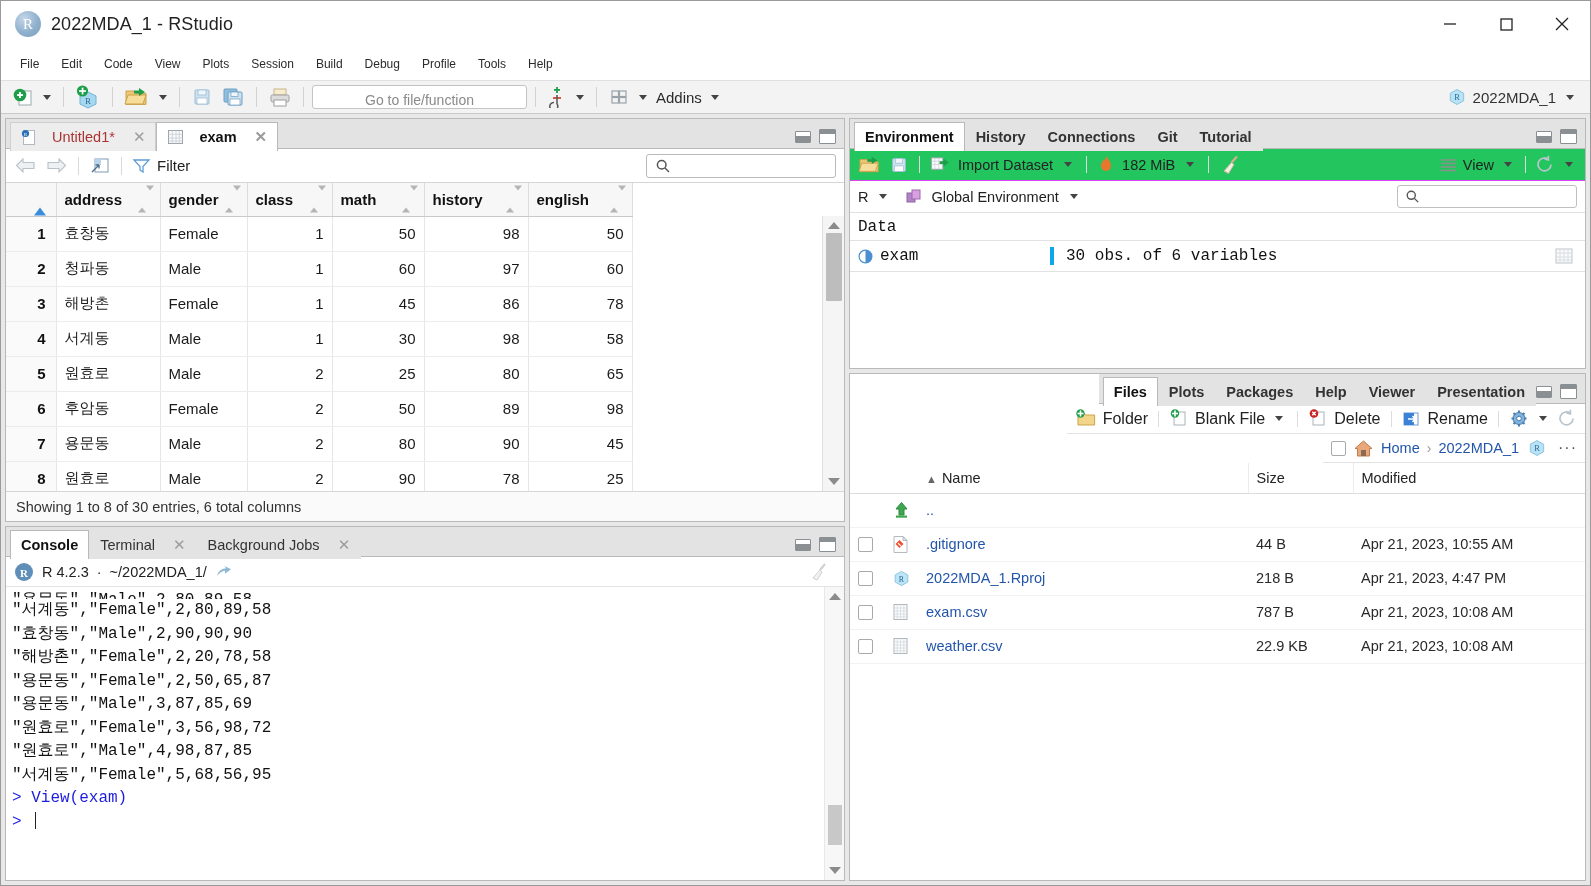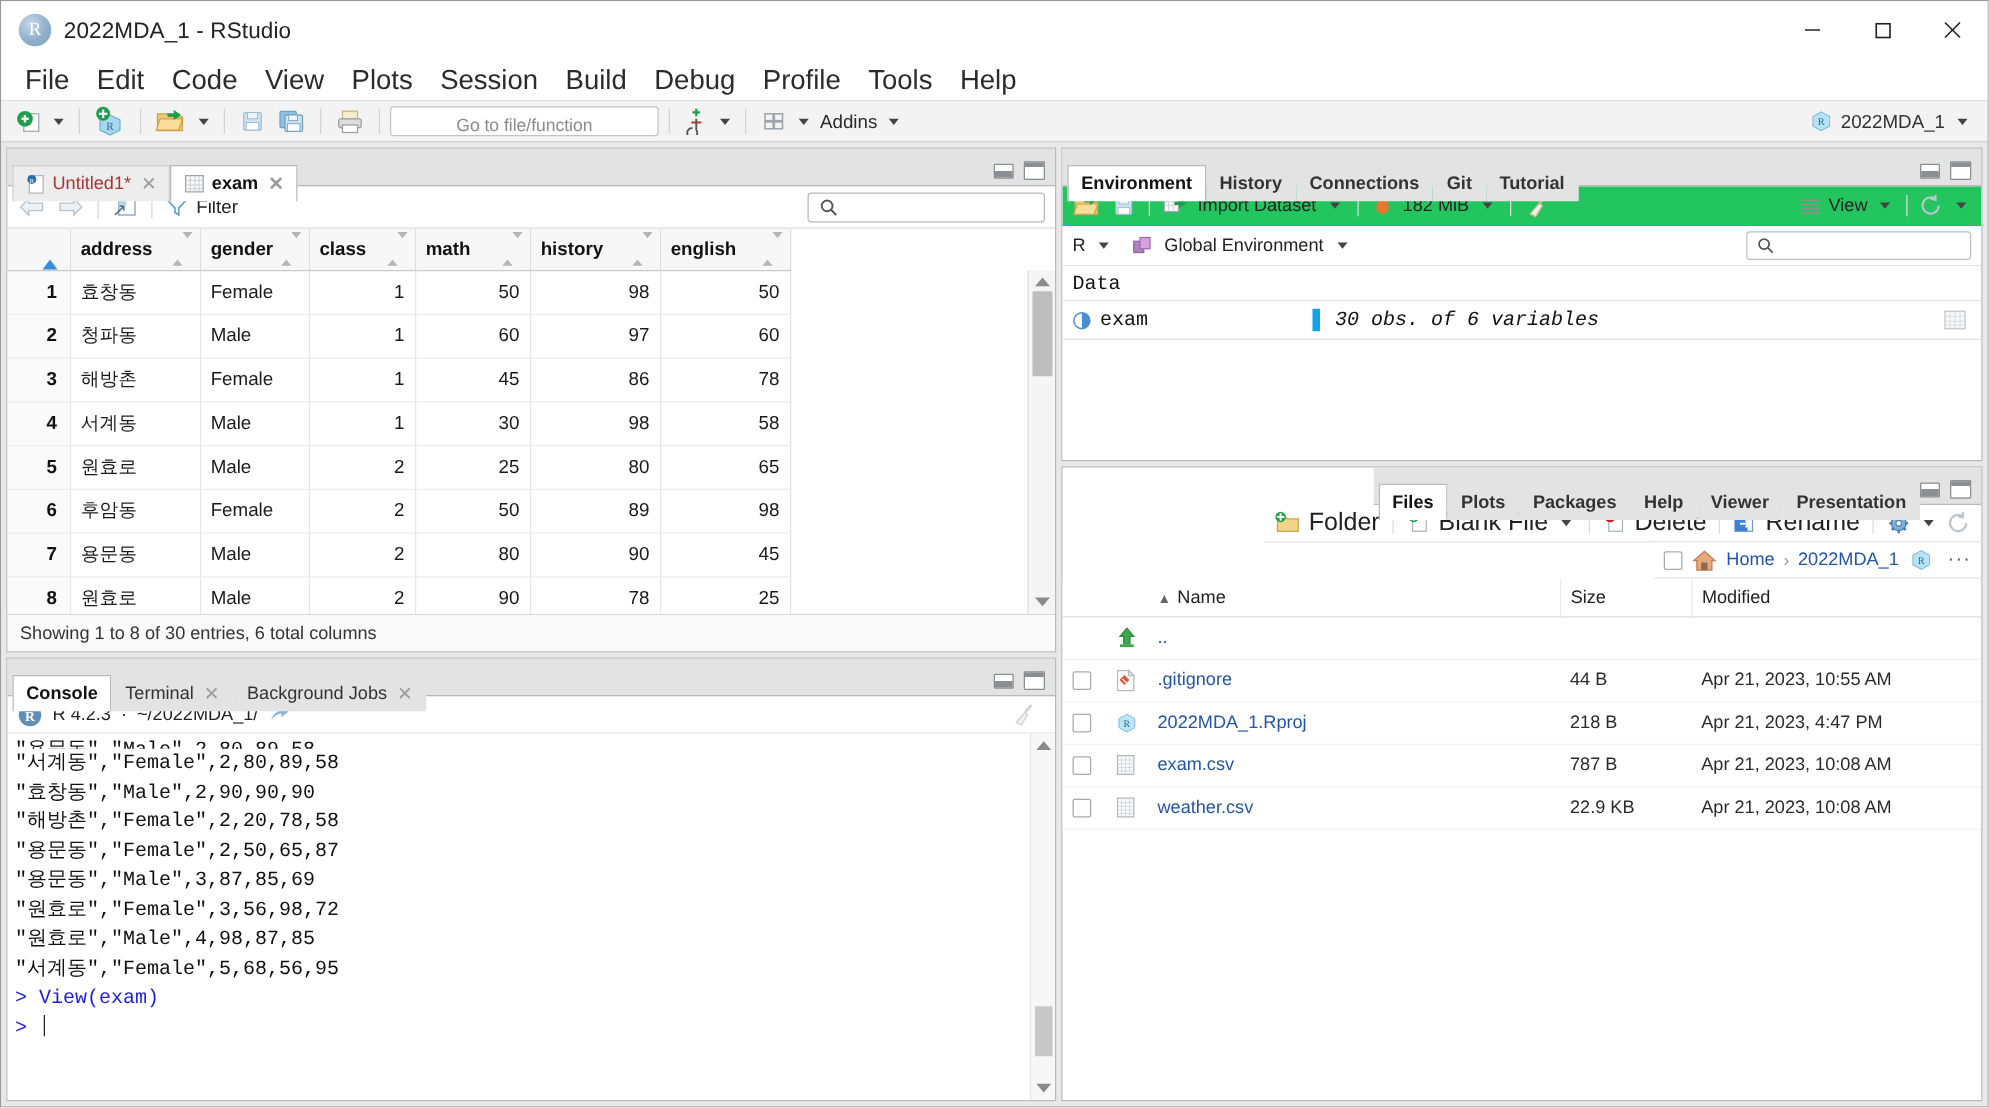--- a/index.html
+++ b/index.html
@@ -40,21 +40,21 @@
     color: #222;
   }
   .win-btn svg { display:block; }
 
   
   .menubar {
     height: 33px; background: #ffffff; display: flex; align-items: center;
     padding-left: 8px; flex: 0 0 33px;
   }
   .menubar .mi {
-    font-size: 22px; color: #2b2b2b; padding: 3px 11px; border-radius: 2px;
+    font-size: 12px; color: #2b2b2b; padding: 3px 11px; border-radius: 2px;
     white-space: nowrap;
   }
 
   
   .toolbar {
     height: 34px; background: #f3f3f3;
     border-top: 1px solid #e0e0e0; border-bottom: 1px solid #c9c9c9;
     display: flex; align-items: center; padding: 0 8px; gap: 2px;
     flex: 0 0 34px;
   }
@@ -83,23 +83,23 @@
     min-height:0; overflow:hidden;
   }
 
   
   .tabstrip {
     display:flex; align-items:flex-end; height:30px; background:#e3e3e3;
     border-bottom:1px solid #b9b9b9; padding-left:4px; position:relative;
     flex: 0 0 30px;
   }
   .ptab {
-    display:flex; align-items:center; gap:5px; height:29px; padding:0 10px;
+    display:flex; align-items:center; gap:15px; height:29px; padding:0 10px;
     font-size:14.5px; color:#333; border:1px solid transparent; border-bottom:none;
-    background:#e3e3e3; position:relative; top:13px;
+    background:#e3e3e3; position:relative; top:3px;
   }
   .ptab.active { background:#fff; border-color:#b9b9b9; color:#111; font-weight:bold; }
   .ptab .xx { font-size:15px; color:#9b9b9b; margin-left:3px; }
   .ptab.red { color:#a33; }
   .ptab.red.inactive { background:#ededed; border:1px solid #cfcfcf; border-bottom:none; }
   .pane-ctrls { margin-left:auto; display:flex; align-items:center; gap:8px; padding-right:8px; padding-bottom:4px; }
   .ic-min { width:16px;height:12px; border:1px solid #8a8f94; border-radius:1px; background:linear-gradient(#fff 0 45%, #8a8f94 45% 100%); }
   .ic-max { width:17px;height:15px; border:1px solid #8a8f94; border-radius:1px; background:linear-gradient(#8a8f94 0 30%, #fff 30% 100%); }
 
   
@@ -190,32 +190,32 @@
     height:28px; display:flex; align-items:center; padding:0 8px;
     font-family:"Liberation Mono", monospace; font-size:16px; color:#111;
     border-bottom:1px solid #e2e2e2; background:#fff; flex:0 0 28px;
   }
   .env-row {
     height:31px; display:flex; align-items:center; border-bottom:1px solid #e2e2e2; background:#fff;
     flex:0 0 31px;
   }
   .env-row .nm { width:200px; display:flex; align-items:center; gap:7px; padding-left:8px;
     font-family:"Liberation Mono", monospace; font-size:16px; color:#111; }
-  .env-row .dsc { flex:1; padding-left:12px; border-left:6px solid #0ea5e9;
-    font-family:"Liberation Mono", monospace; font-size:16px; color:#111;font-style:italic; }
+  .env-row .dsc { flex:1; padding-left:12px; border-left:4px solid #0ea5e9;
+    font-family:"Liberation Mono", monospace; font-size:16px; color:#111; }
   .env-row .viewic { padding-right:12px; }
   .env-fill { flex:1; background:#fff; }
 
   
   .files-toolbar {
     height:30px; display:flex; align-items:center; gap:6px; padding:0 8px;
     border-bottom:1px solid #e2e2e2; background:#fff; flex:0 0 30px;
   }
   .files-toolbar .sep { width:1px;height:16px;background:#dcdcdc;margin:0 4px;}
-  .files-toolbar .lbl { font-size:20px; color:#222; }
+  .files-toolbar .lbl { font-size:16px; color:#222; }
   .files-path {
     height:29px; display:flex; align-items:center; gap:7px; padding:0 8px;
     border-bottom:1px solid #e2e2e2; background:#fff; flex:0 0 29px;
   }
   .files-path .crumb { font-size:14.5px; color:#2255aa; }
   .files-path .sepc { font-size:14px; color:#9a9a9a; }
   .files-path .right { margin-left:auto; display:flex; align-items:center; gap:10px; }
   .files-path .dots { font-size:16px; color:#555; letter-spacing:1px; }
   .chk { width:15px;height:15px;border:1px solid #a9a9a9; border-radius:2px; background:#fff; }
 

